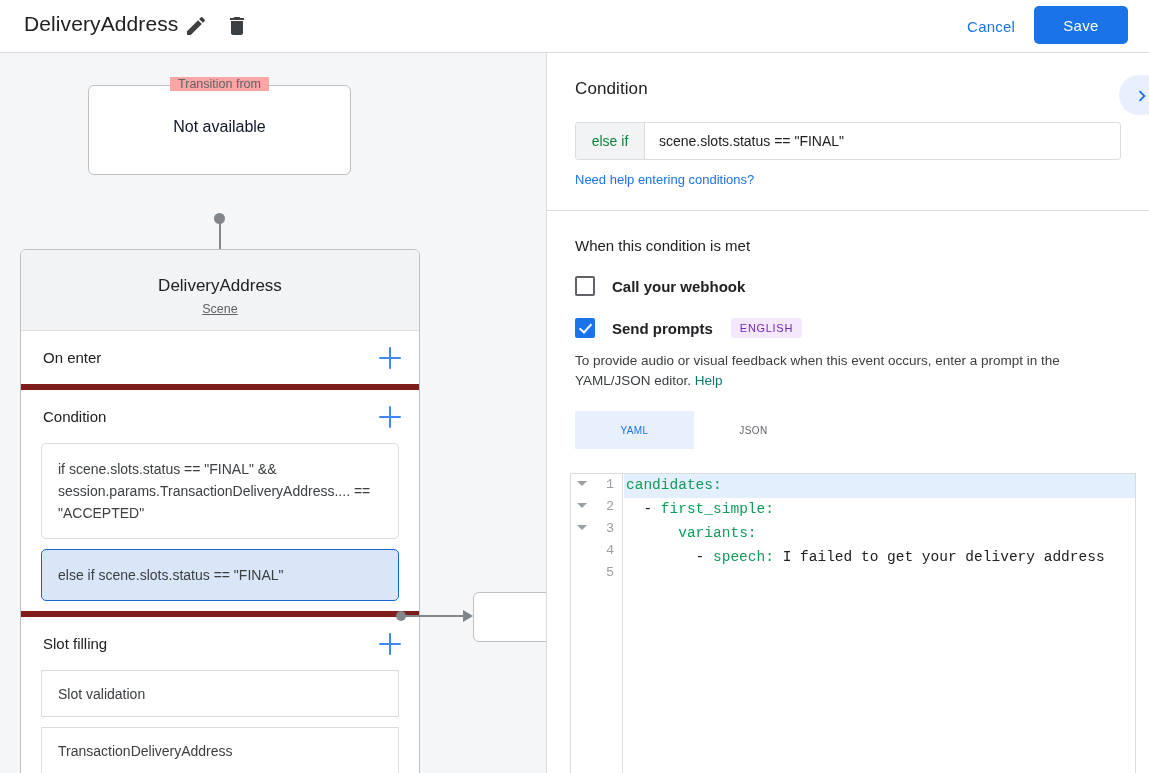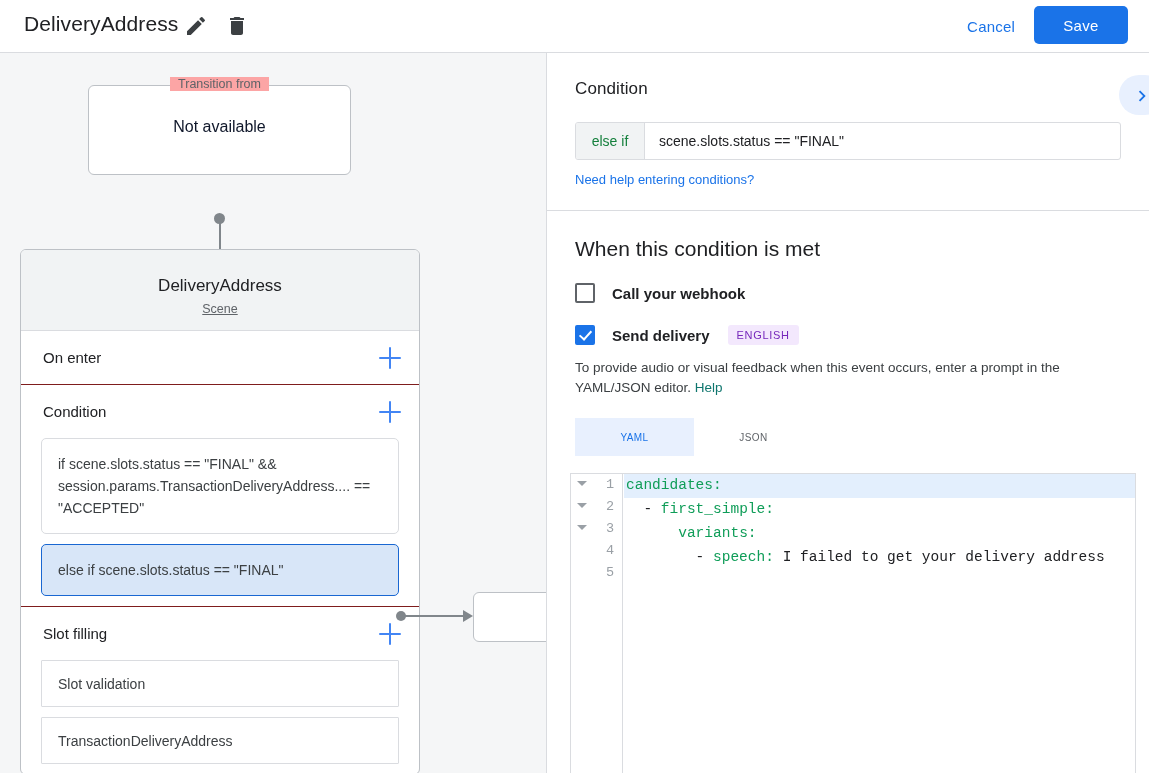--- a/index.html
+++ b/index.html
@@ -106,21 +106,21 @@
   #node-to-header {
     background: #f1f3f4;
     border-bottom: 1px solid #dadce0;
     border-radius: 5px 5px 0 0;
     padding: 26px 0 14px 0;
     text-align: center;
   }
   #node-to-name { font-size: 17px; color: #202124; }
   #node-to-sub { font-size: 12.5px; color: #5f6368; margin-top: 6px; text-decoration: underline; }
 
-  .section { border-bottom: 1px solid #7f1d1d; }
+  .section { border-bottom: 6px solid #7f1d1d; }
   .section:last-child { border-bottom: none; }
   .section-head {
     position: relative;
     height: 53px;
     display: flex; align-items: center;
   }
   .section-title {
     margin-left: 22px; font-size: 15px; color: #202124;
   }
   .plus-btn {
@@ -231,21 +231,21 @@
     font-family: "Liberation Sans", sans-serif;
     background: transparent;
   }
   #cond-help {
     display: inline-block; margin-top: 12px;
     font-size: 13px; color: #1a73e8; cursor: pointer;
     text-decoration: none;
   }
 
   #panel-sec-met { padding: 26px 28px 0 28px; }
-  #met-title { font-size: 21px; color: #202124; }
+  #met-title { font-size: 15px; color: #202124; }
 
   .check-row {
     display: flex; align-items: center;
     margin-top: 22px;
   }
   .cbox {
     width: 20px; height: 20px; flex: 0 0 20px;
     border: 2px solid #5f6368;
     border-radius: 2px;
     background: #ffffff;
@@ -425,21 +425,21 @@
   <div id="panel-sec-met">
     <div id="met-title">When this condition is met</div>
 
     <div class="check-row">
       <div class="cbox"></div>
       <div class="check-label">Call your webhook</div>
     </div>
 
     <div class="check-row">
       <div class="cbox checked"></div>
-      <div class="check-label">Send delivery</div>
+      <div class="check-label">Send prompts</div>
       <div id="lang-badge">ENGLISH</div>
     </div>
 
     <div id="prompt-desc">
       <span>To provide audio or visual feedback when this event occurs, enter a prompt in the YAML/JSON editor. </span><a>Help</a>
     </div>
 
     <div id="editor-tabs">
       <div class="etab active">YAML</div>
       <div class="etab">JSON</div>

